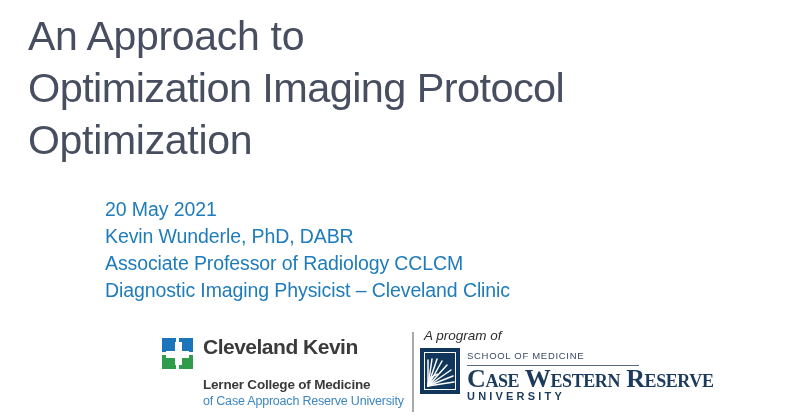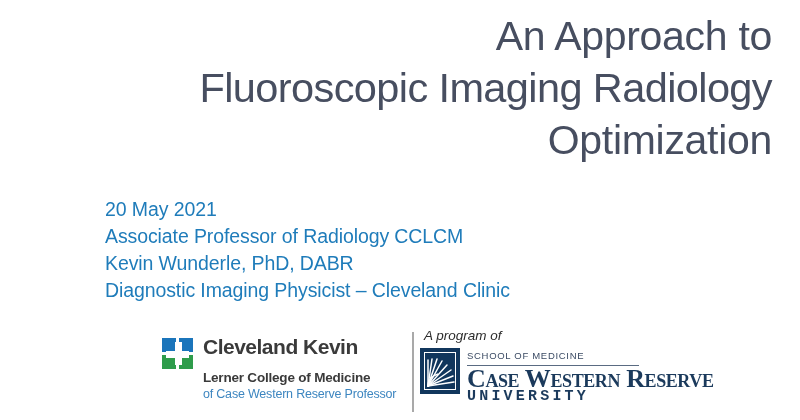--- a/index.html
+++ b/index.html
@@ -20,21 +20,21 @@
     height: 420px;
     background: #ffffff;
   }
 
   
   .title-block {
     position: absolute;
     top: 10px;
     left: 28px;
     width: 744px;
-    text-align: right;
+    text-align: left;
     color: #474e60;
     font-size: 41px;
     line-height: 52px;
     font-weight: 400;
     letter-spacing: -0.3px;
   }
   .title-line {
     display: block;
     white-space: nowrap;
   }
@@ -118,21 +118,21 @@
     line-height: 22px;
     white-space: nowrap;
   }
   .cc-sub1 {
     display: block;
     font-size: 13.5px;
     font-weight: bold;
     color: #3a3a3a;
     letter-spacing: -0.2px;
     line-height: 17px;
-    margin-top: 11px;
+    margin-top: 18px;
     white-space: nowrap;
   }
   .cc-sub2 {
     display: block;
     font-size: 12.5px;
     font-weight: 400;
     color: #3d86c0;
     letter-spacing: -0.2px;
     line-height: 15px;
     margin-top: 1px;
@@ -210,65 +210,65 @@
     font-size: 26px;
     font-weight: bold;
     color: #1b3a5c;
     letter-spacing: -0.4px;
     line-height: 20px;
     font-variant: small-caps;
     white-space: nowrap;
   }
   .cwru-univ {
     display: block;
-    font-family: Liberation Mono, monospace;
-    font-size: 15px;
+    font-family: Liberation Sans, sans-serif;
+    font-size: 11px;
     font-weight: bold;
     color: #1b3a5c;
     letter-spacing: 3.2px;
     line-height: 13px;
     margin-top: 1px;
     white-space: nowrap;
   }
 </style>
 </head>
 <body>
 
 <div class="slide">
 
   <div class="title-block">
     <span class="title-line">An Approach to</span>
-    <span class="title-line wide">Fluoroscopic Imaging Radiology</span>
+    <span class="title-line wide">Optimization Imaging Protocol</span>
     <span class="title-line">Optimization</span>
   </div>
 
   <div class="byline-block">
     <span class="byline-line">20 May 2021</span>
+    <span class="byline-line">Kevin Wunderle, PhD, DABR</span>
     <span class="byline-line">Associate Professor of Radiology CCLCM</span>
-    <span class="byline-line">Kevin Wunderle, PhD, DABR</span>
     <span class="byline-line">Diagnostic Imaging Physicist – Cleveland Clinic</span>
   </div>
 
   <div class="logo-strip">
 
     <div class="divider"></div>
 
     <div class="cc-logo">
       <div class="cc-mark">
         <div class="cc-sq tl"></div>
         <div class="cc-sq tr"></div>
         <div class="cc-sq bl"></div>
         <div class="cc-sq br"></div>
         <div class="cc-notch v"></div>
         <div class="cc-notch h"></div>
       </div>
       <div class="cc-text">
         <span class="cc-name">Cleveland Kevin</span>
         <span class="cc-sub1">Lerner College of Medicine</span>
-        <span class="cc-sub2">of Case Western Reserve Professor</span>
+        <span class="cc-sub2">of Case Approach Reserve University</span>
       </div>
     </div>
 
     <div class="cwru-logo">
       <span class="cwru-program">A program of</span>
       <div class="cwru-row">
         <div class="cwru-emblem">
           <div class="inner-border"></div>
           <svg viewBox="0 0 32 38" xmlns="http://www.w3.org/2000/svg">
             <g stroke="#ffffff" stroke-width="1.5" stroke-linecap="round">

